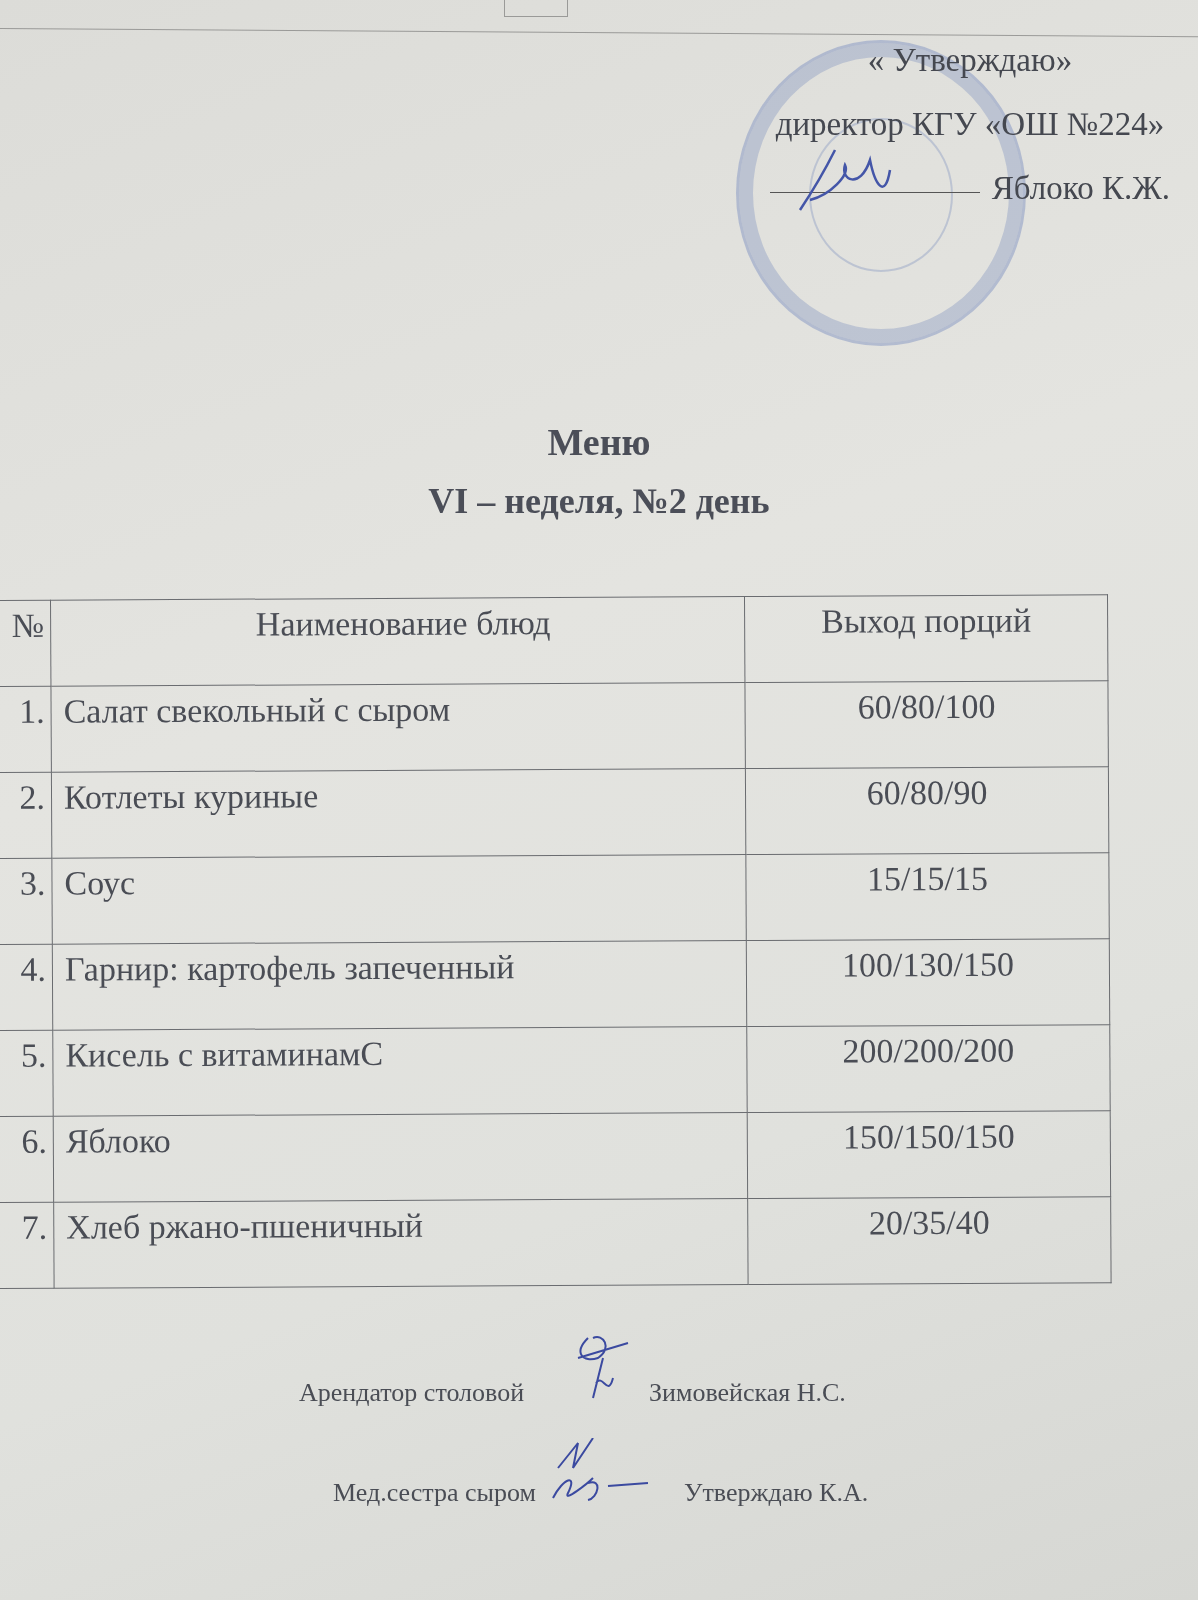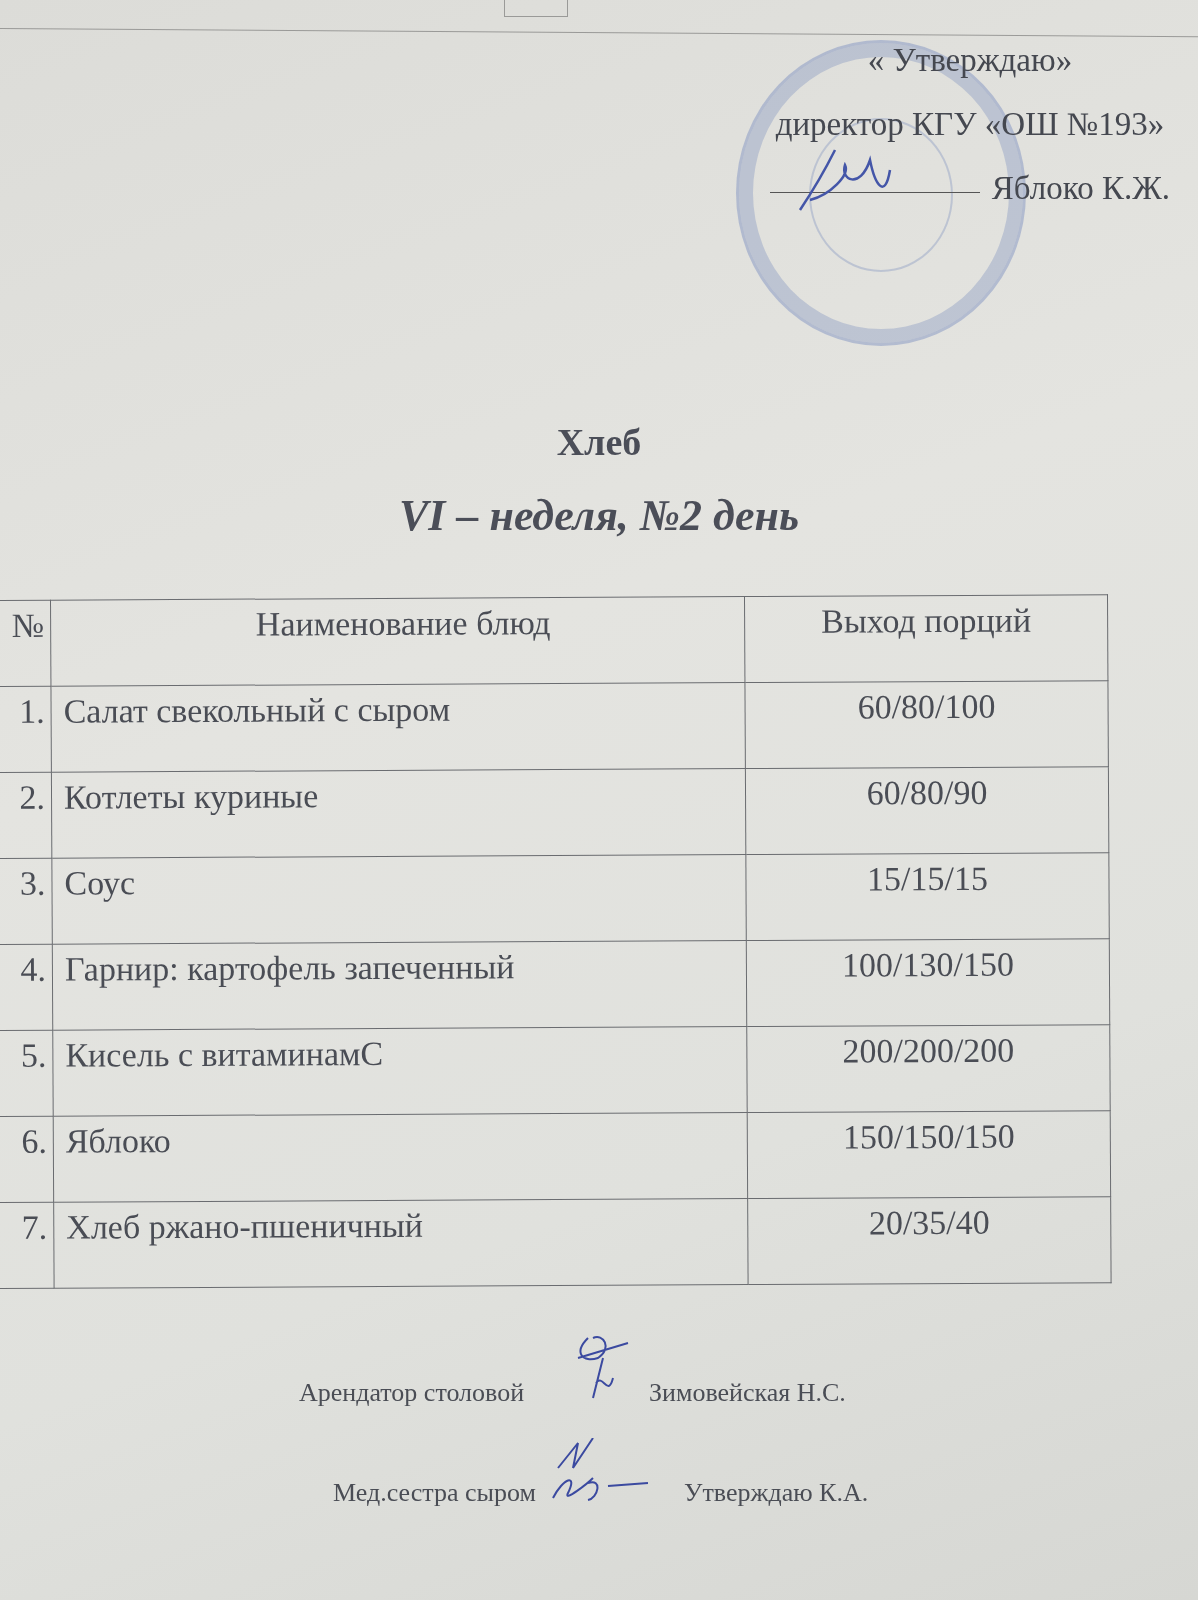--- a/index.html
+++ b/index.html
@@ -12,21 +12,21 @@
   .top-rule { position: absolute; left: 0; top: 28px; width: 1198px; height: 1px; background: #9a9a98; transform: rotate(0.4deg); transform-origin: left; }
   .top-box { position: absolute; left: 504px; top: 0; width: 62px; height: 16px; border: 1px solid #9a9a98; border-top: none; }
   .approve { position: absolute; right: 28px; top: 28px; text-align: center; font-size: 33px; line-height: 64px; color: #454850; }
   .approve div { white-space: nowrap; }
   .sign-line { display: inline-block; width: 210px; border-bottom: 1.5px solid #555; margin-right: 12px; vertical-align: 6px; }
   .stamp { position: absolute; left: 736px; top: 40px; width: 284px; height: 300px; border-radius: 50%; border: 3px solid rgba(120,140,190,0.45); box-shadow: inset 0 0 0 12px rgba(0,0,0,0), inset 0 0 0 14px rgba(120,140,190,0.35); }
   .stamp-inner { position: absolute; left: 70px; top: 75px; width: 140px; height: 150px; border-radius: 50%; border: 2px solid rgba(120,140,190,0.35); }
   .sig { position: absolute; pointer-events: none; }
   .title { position: absolute; left: 0; width: 1198px; text-align: center; font-weight: bold; color: #4b4e58; }
   .t1 { top: 420px; font-size: 38px; }
-  .t2 { top: 490px; font-size: 44px; font-style: italic; }
+  .t2 { top: 480px; font-size: 36px; }
   table.menu { position: absolute; left: -8px; top: 600px; border-collapse: collapse; transform: rotate(-0.3deg); transform-origin: left top; }
   table.menu td, table.menu th { border: 1.5px solid #6a6c70; font-weight: normal; font-size: 34px; color: #4a4d55; vertical-align: top; }
   table.menu th { height: 78px; padding-top: 6px; }
   table.menu td { height: 78px; padding-top: 6px; }
   .c-no { width: 50px; text-align: right; padding-right: 6px; }
   .c-name { width: 680px; text-align: left; padding-left: 12px; }
   .c-name-h { text-align: center; }
   .c-out { width: 360px; text-align: center; }
   .signers { position: absolute; left: 0; width: 1198px; font-size: 26px; color: #4a4d55; }
   .s1 { top: 1378px; }
@@ -38,29 +38,29 @@
 
 <div class="top-box"></div>
 <div class="top-rule"></div>
 
 <div class="stamp">
   <div class="stamp-inner"></div>
 </div>
 
 <div class="approve">
   <div>« Утверждаю»</div>
-  <div>директор КГУ «ОШ №193»</div>
+  <div>директор КГУ «ОШ №224»</div>
   <div><span class="sign-line"></span><span>Яблоко К.Ж.</span></div>
 </div>
 
 <svg class="sig" style="left:790px;top:140px" width="110" height="80">
   <path d="M10 70 C30 40 40 20 45 10 M20 60 C40 55 60 35 55 25 C50 40 70 50 80 20 C85 45 95 60 100 30" stroke="#4456a8" stroke-width="2.5" fill="none"></path>
 </svg>
 
-<div class="title t1">Хлеб</div>
+<div class="title t1">Меню</div>
 <div class="title t2">VI – неделя, №2 день</div>
 
 <table class="menu">
   <tbody>
       <tr>
     <th class="c-no">№</th>
     <th class="c-name c-name-h">Наименование блюд</th>
     <th class="c-out">Выход порций</th>
   </tr>
   <tr>

